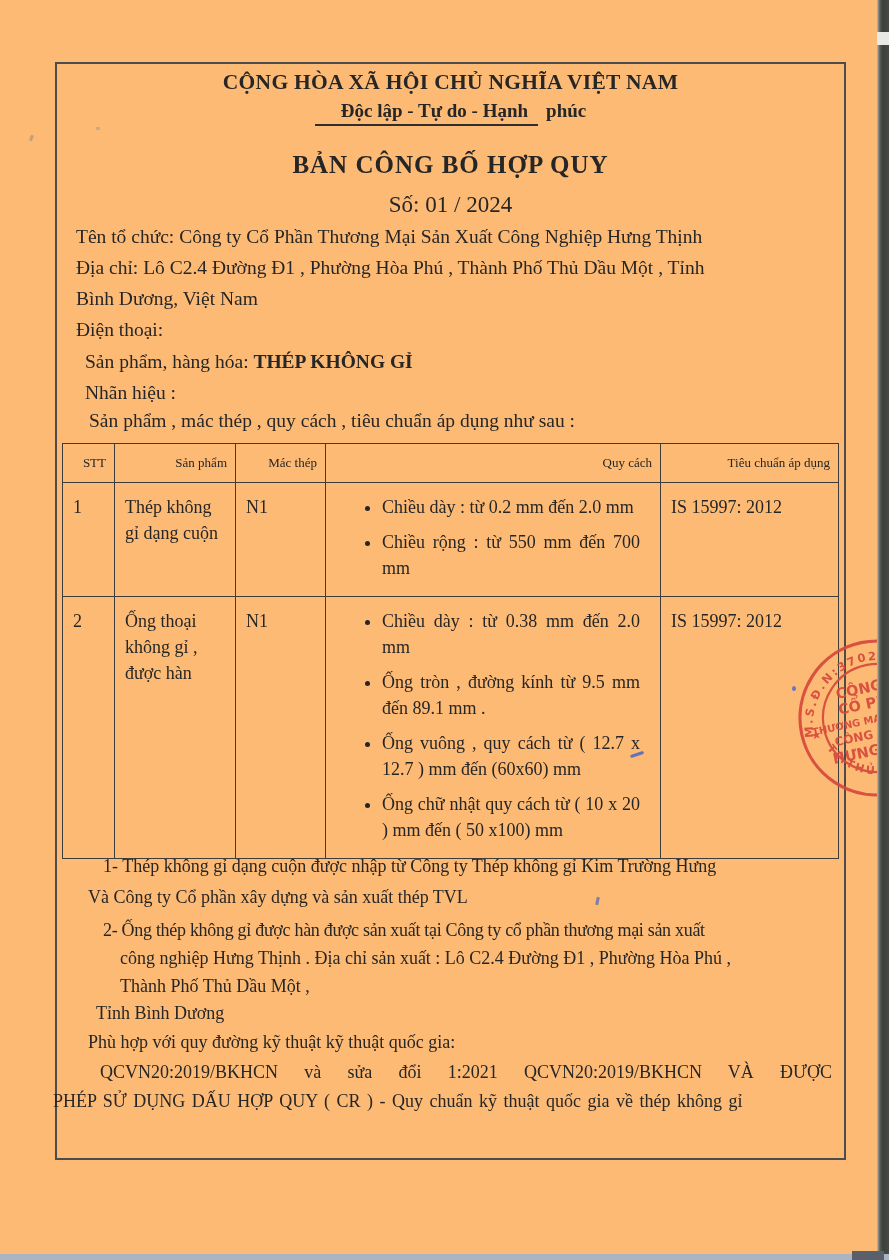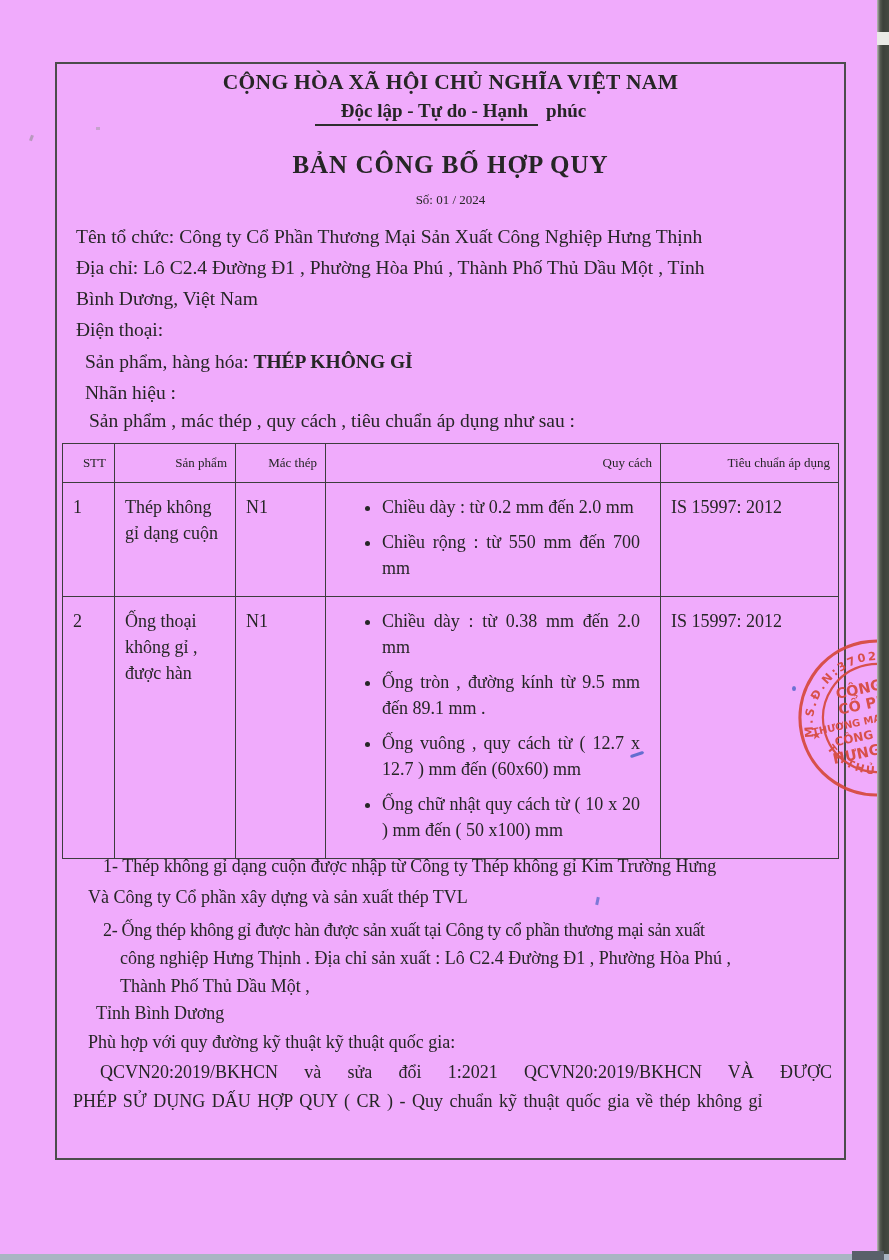--- a/index.html
+++ b/index.html
@@ -1,36 +1,36 @@
 <!DOCTYPE html>
 <html><head>
 <meta charset="utf-8">
 <style>
   html,body{margin:0;padding:0;}
   .page{
     position:relative;
     width:889px;height:1260px;
-    background:#f0abfc;
+    background:#fdba74;
     overflow:hidden;
     font-family:"Liberation Serif","DejaVu Serif",serif;
     color:#262626;
   }
   .abs{position:absolute;white-space:nowrap;}
   
   .frame{
     position:absolute;left:55px;top:62px;width:791px;height:1098px;
     box-sizing:border-box;border:2px solid #4c4c4c;background:transparent;
   }
   .centered{left:55px;width:791px;text-align:center;}
   .nat-header{top:70px;font-size:21.5px;font-weight:bold;letter-spacing:.3px;}
   .motto-row{top:100px;font-size:19px;font-weight:bold;}
   .motto-ul{border-bottom:2.5px solid #2e2e2e;padding:0 10px 3px 26px;}
   .motto-tail{padding-left:8px;}
   .doc-title{top:151px;font-size:25px;font-weight:bold;letter-spacing:1px;}
-  .doc-no{top:192px;font-size:13px;}
+  .doc-no{top:192px;font-size:23px;}
   .bline{font-size:19.5px;}
   .t1{top:226px;left:76px;} .t2{top:257px;left:76px;} .t3{top:288px;left:76px;}
   .t4{top:319px;left:76px;} .t5{top:351px;left:85px;} .t6{top:382px;left:85px;}
   .t7{top:410px;left:89px;}
   .bold{font-weight:bold;}
   
   .spec-table{
     position:absolute;left:62px;top:443px;width:776px;
     border-collapse:collapse;table-layout:fixed;
     font-size:18px;line-height:26px;color:#262626;
@@ -50,21 +50,21 @@
   .cell-qc li{margin-bottom:9px;text-align:justify;}
   .row-1 td{height:93px;}
   .row-2 td{height:238px;}
   
   .nline{font-size:18px;}
   .n1{top:856px;left:103px;} .n2{top:887px;left:88px;}
   .n3{top:920px;left:103px;letter-spacing:-.3px;}
   .n4{top:948px;left:120px;} .n5{top:976px;left:120px;}
   .n6{top:1003px;left:76px;margin-left:20px;} .n7{top:1032px;left:88px;}
   .n8{top:1062px;left:100px;width:732px;white-space:normal;text-align:justify;text-align-last:justify;}
-  .n9{top:1091px;left:73px;word-spacing:2px;}
+  .n9{top:1091px;left:53px;word-spacing:2px;}
   
   .stamp{position:absolute;left:757px;top:598px;width:240px;height:240px;opacity:.92;}
   .stamp text{font-family:"DejaVu Sans",sans-serif;font-weight:bold;}
   
   .edge-right{position:absolute;left:877px;top:0;width:12px;height:1260px;
     background:linear-gradient(to right,#b9bbb5 0,#565b52 3px,#3c413b 6px,#454a42 100%);}
   .edge-right-gap{position:absolute;left:877px;top:32px;width:12px;height:13px;background:#e9eae6;}
   .edge-bottom{position:absolute;left:0;top:1254px;width:889px;height:6px;background:#a9b5c3;}
   .edge-bottom-dark{position:absolute;left:852px;top:1251px;width:32px;height:9px;background:#596069;}
   .pen1{position:absolute;left:630px;top:753px;width:14px;height:3px;background:#4b63c8;transform:rotate(-18deg);border-radius:2px;opacity:.85;}

